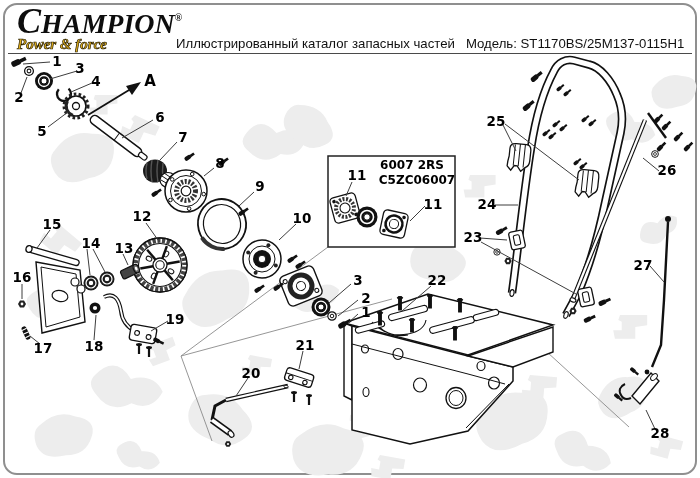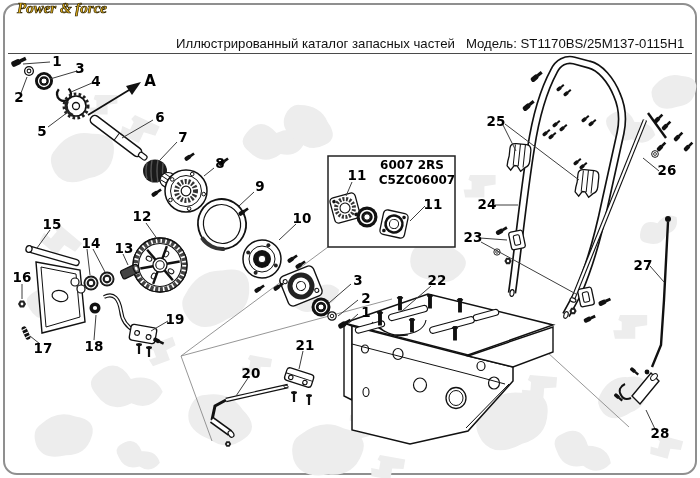--- a/index.html
+++ b/index.html
@@ -27,20 +27,21 @@
   .thin{stroke:#8a8a8a;stroke-width:0.9;fill:none;}
 </style>
 </head>
 <body>
 
 <div class="stage">
   <div class="page-border"></div>
 
   <header>
     <div class="logo">
+      <span class="logo-main"><span>CHAMPION</span><span class="reg">®</span></span>
       <span class="logo-tagline">Power &amp; force</span>
     </div>
     <div class="title">
       <span>Иллюстрированный каталог запасных частей</span><span class="model">Модель: ST1170BS/25M137-0115H1</span>
     </div>
   </header>
   <div class="rule"></div>
 
   <svg id="diagram" width="700" height="478" viewBox="0 0 700 478">
     <defs>

